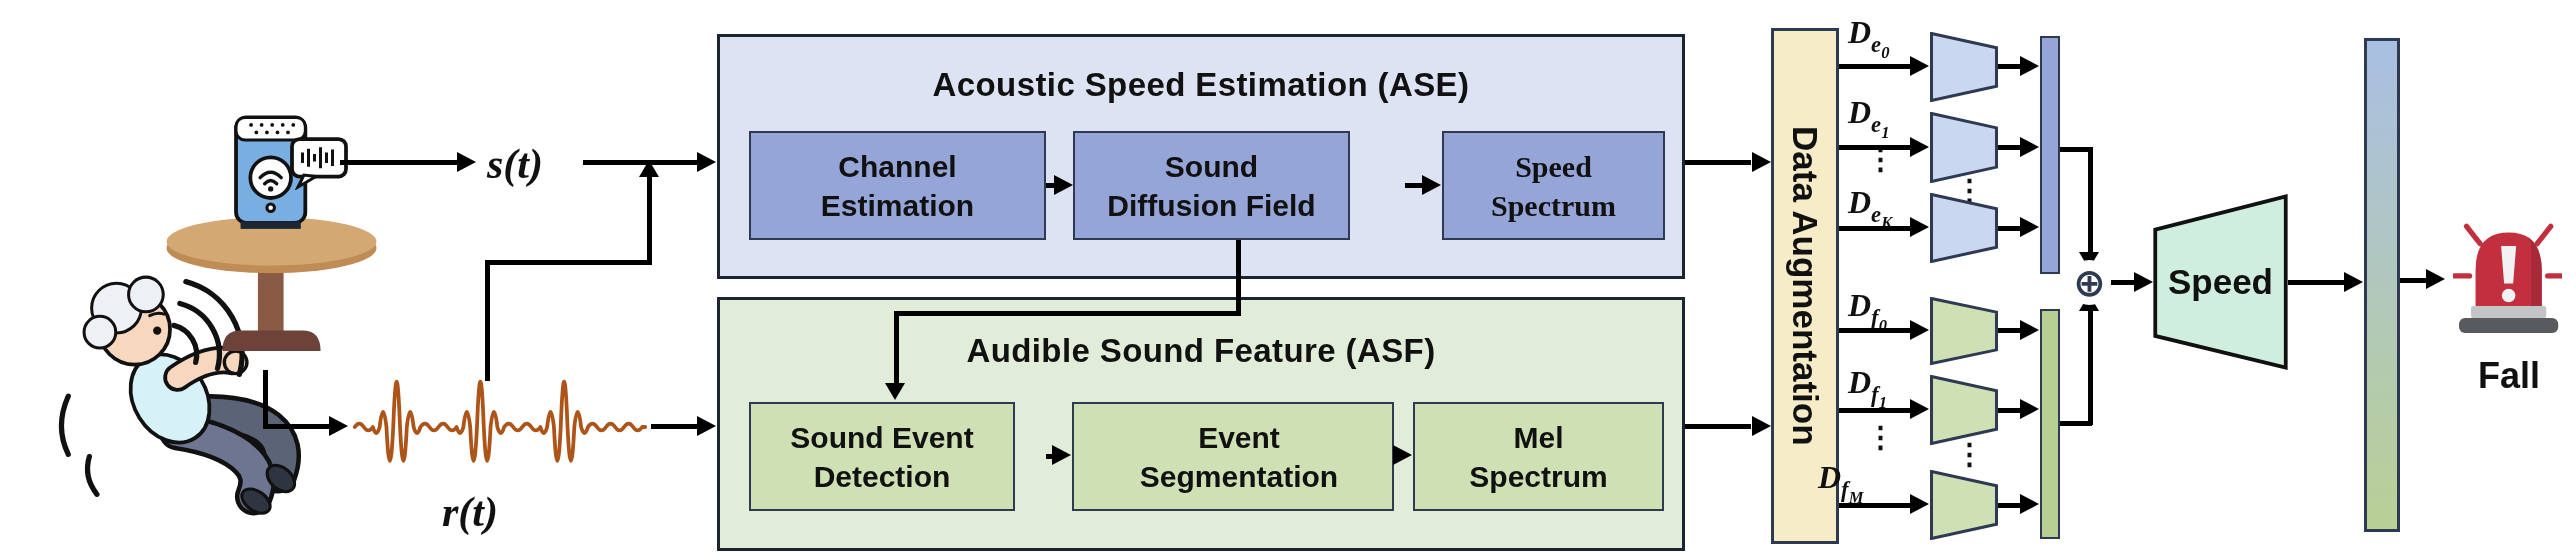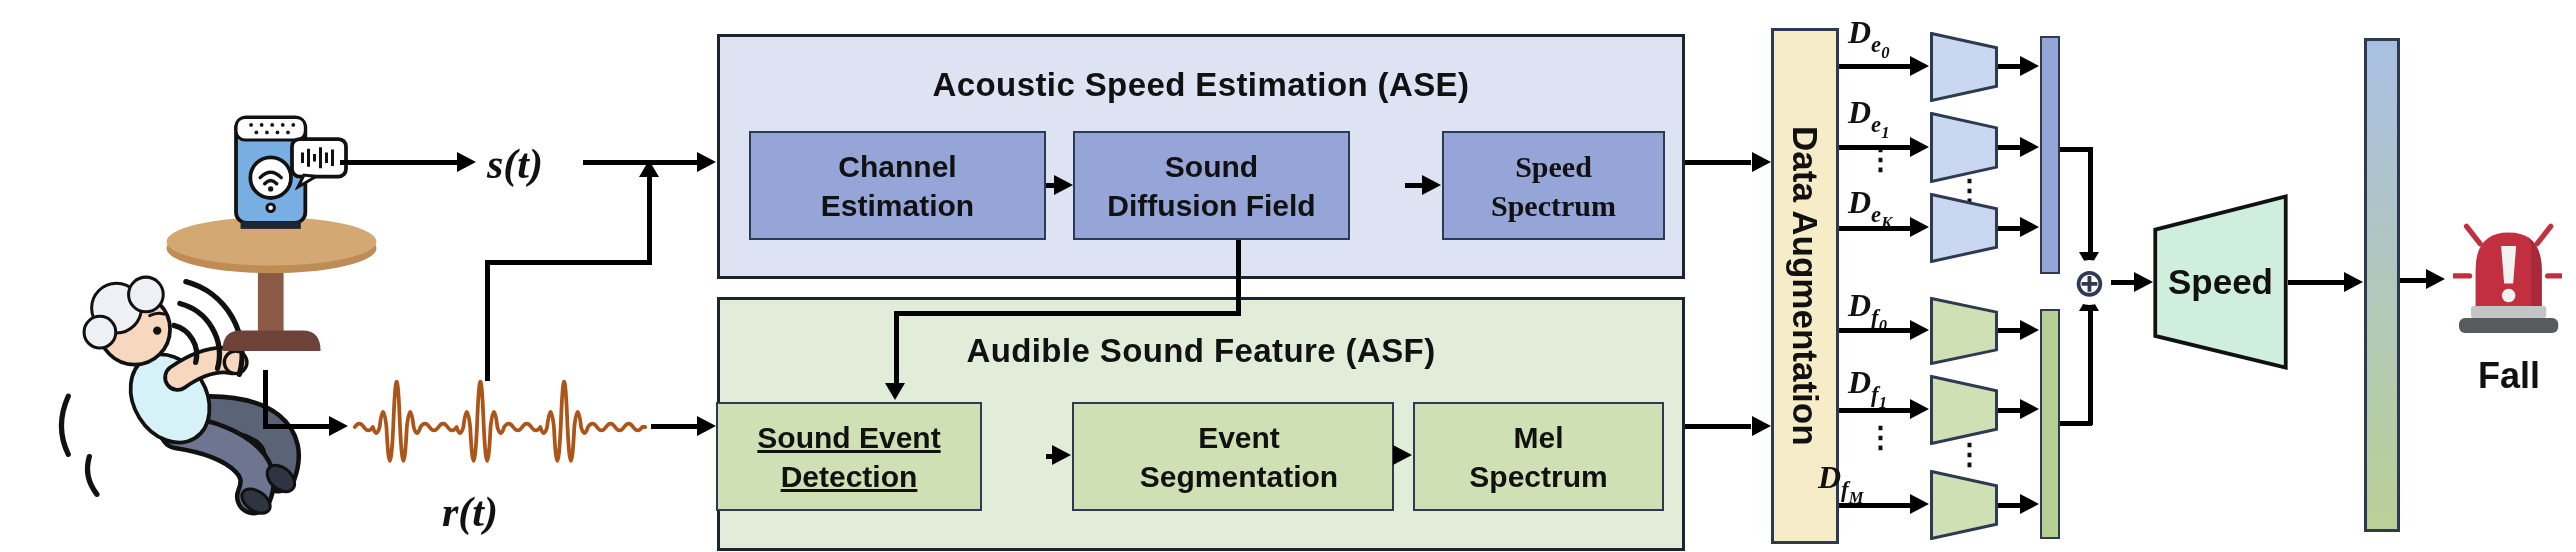--- a/index.html
+++ b/index.html
@@ -171,21 +171,21 @@
     <span>Spectrum</span>
   </div>
   <div class="hl" style="left:1046px;top:183px;width:9px;"></div>
   <div class="ah-r" style="left:1054px;top:175px;"></div>
   <div class="hl" style="left:1405px;top:183px;width:19px;"></div>
   <div class="ah-r" style="left:1422px;top:175px;"></div>
 
   <div class="groupbox asf">
     <div class="group-title" style="top:32px;">Audible Sound Feature (ASF)</div>
   </div>
-  <div class="innerbox inner-green" style="left:716px;top:402px;width:266px;height:109px;text-decoration:underline;">
+  <div class="innerbox inner-green" style="left:749px;top:402px;width:266px;height:109px;">
     <span>Sound Event</span>
     <span>Detection</span>
   </div>
   <div class="innerbox inner-green" style="left:1072px;top:402px;width:322px;height:109px;padding-left:12px;">
     <span>Event</span>
     <span>Segmentation</span>
   </div>
   <div class="innerbox inner-green" style="left:1413px;top:402px;width:251px;height:109px;">
     <span>Mel</span>
     <span>Spectrum</span>

